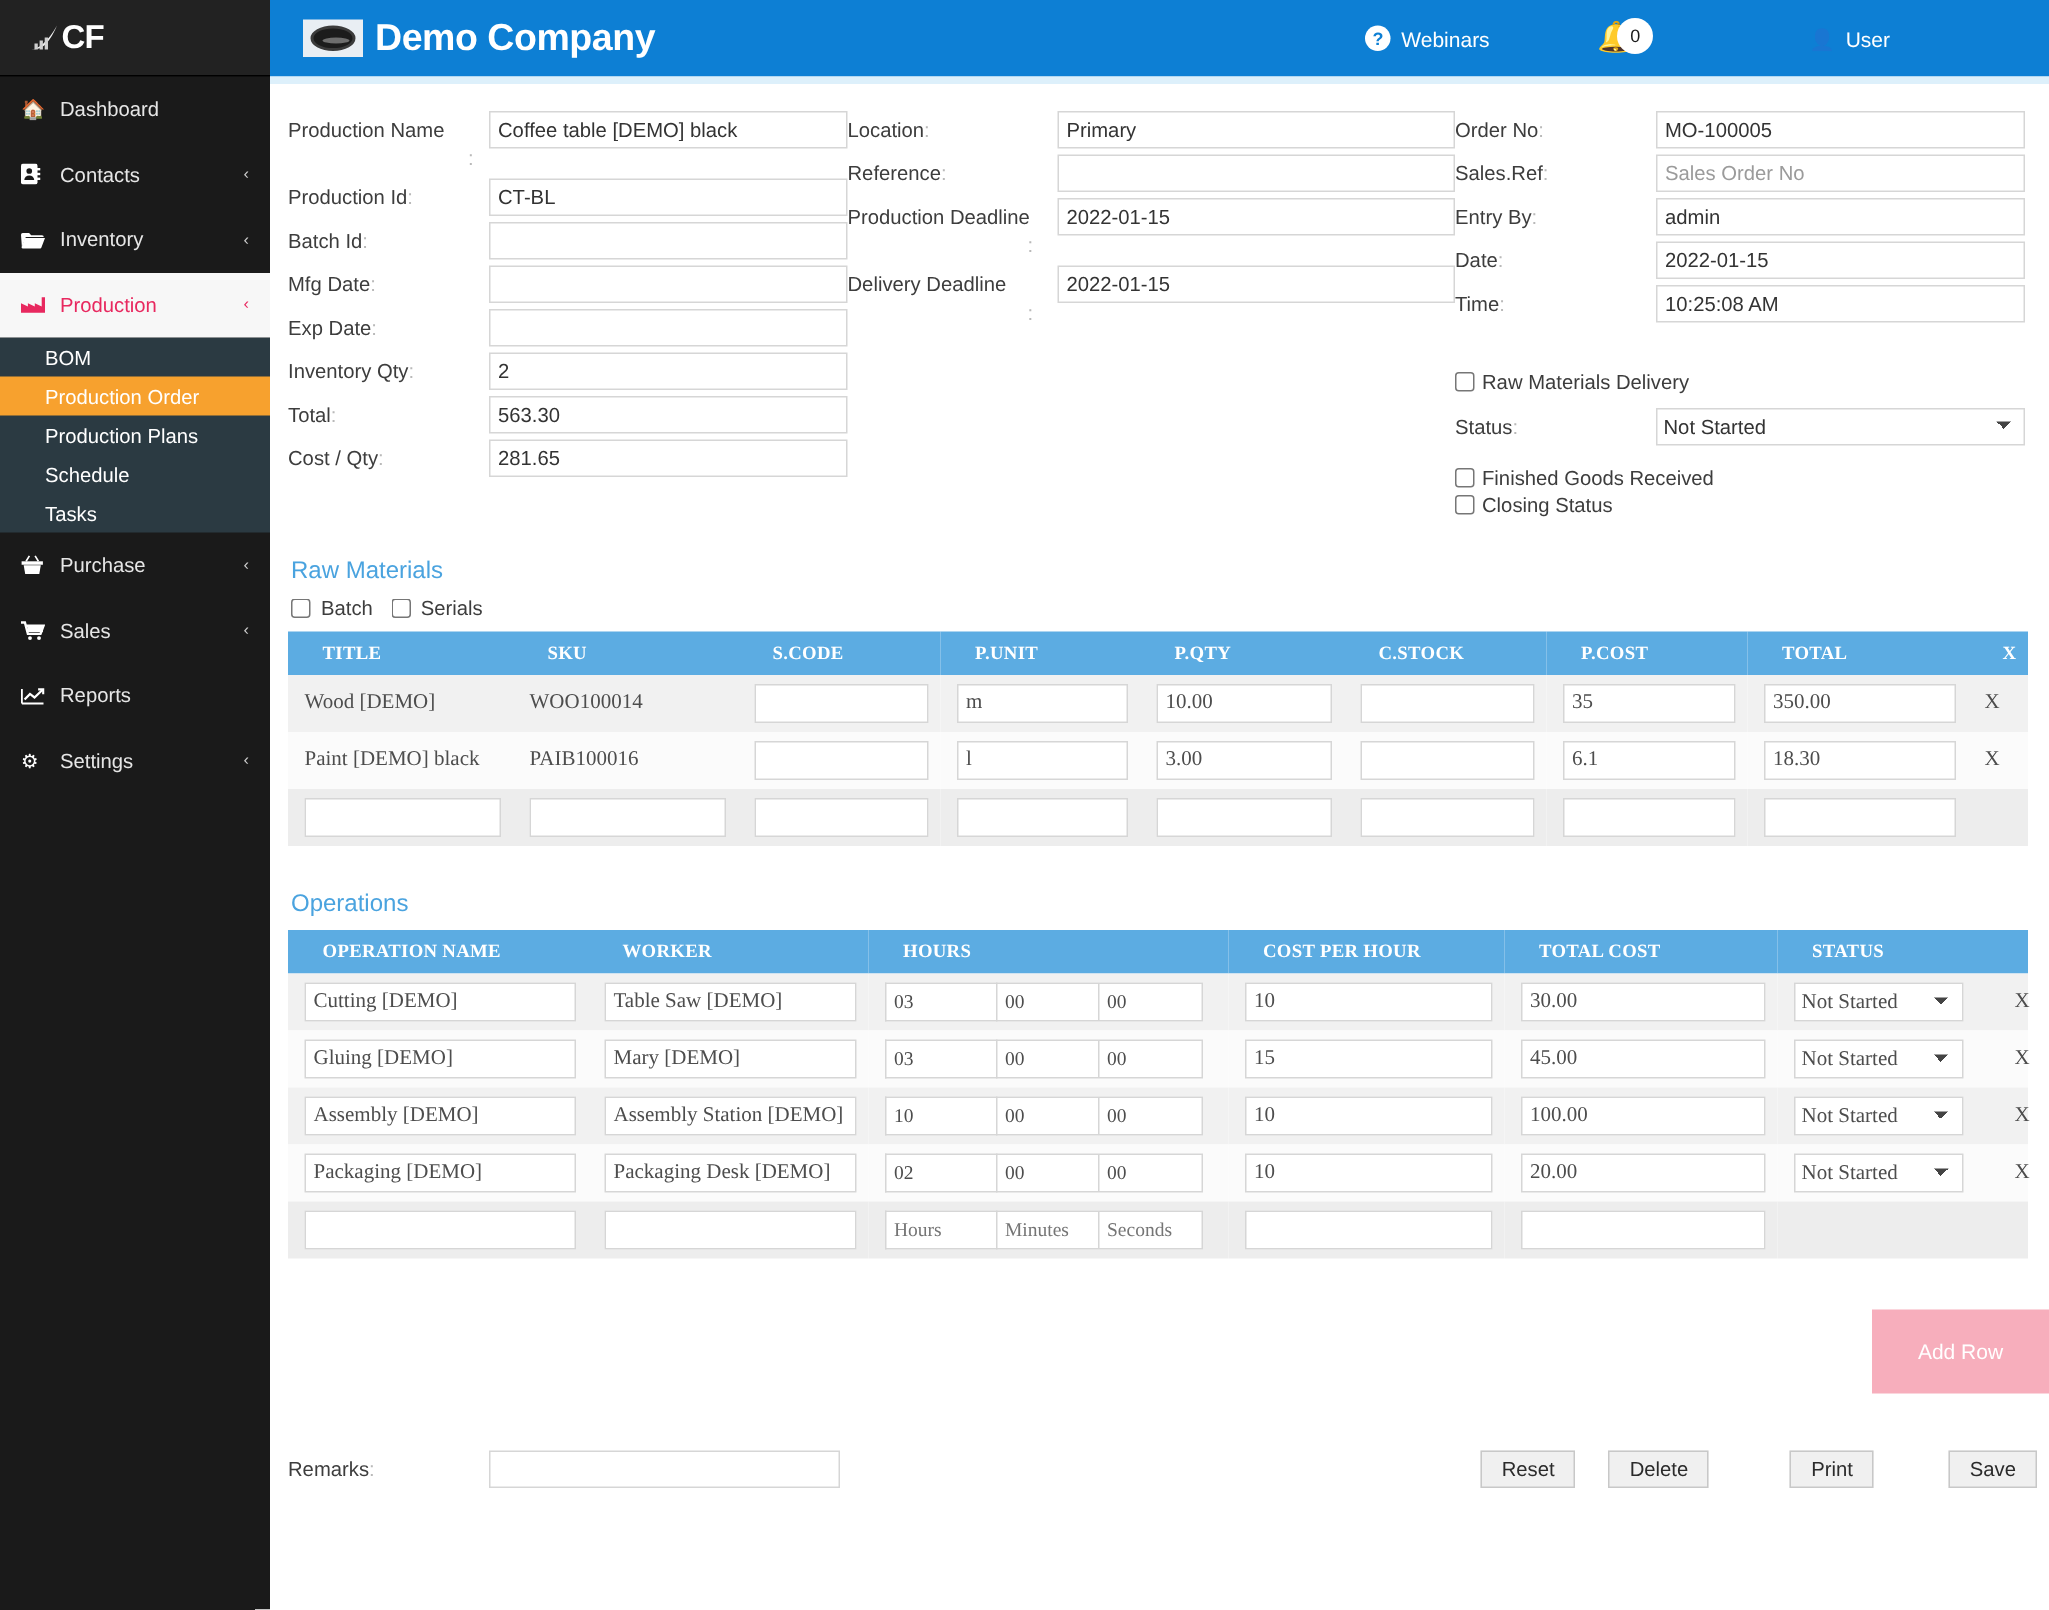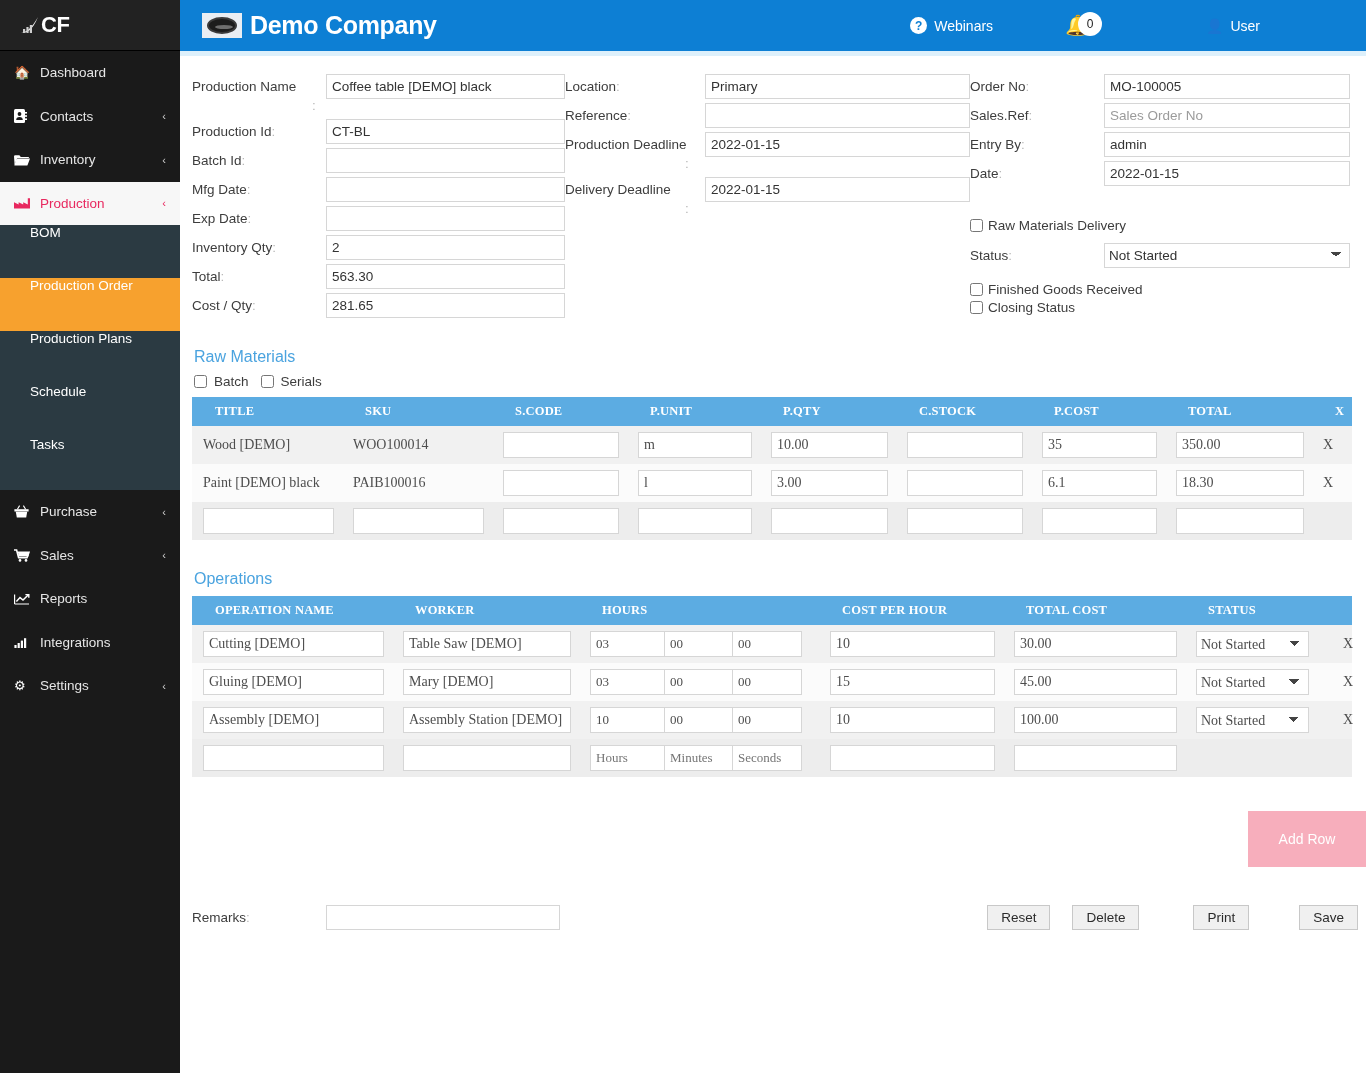--- a/index.html
+++ b/index.html
@@ -49,21 +49,21 @@
   }
   .nav-item .label { flex: 1; }
   .nav-item .caret { font-size: 11px; color: #cfcfcf; }
   .nav-item.active-parent {
     background: #f7f7f7; color: #e8285f;
   }
   .nav-item.active-parent .ico { color: #e8285f; }
   .nav-item.active-parent .caret { color: #e8285f; }
   .subnav { list-style: none; margin: 0; padding: 0; background: #2b3a42; }
   .subnav-item {
-    height: 53px; display: flex; 
+    height: 26px; display: flex; align-items: center;
     padding-left: 30px; color: #ffffff; font-size: 13.5px;
     cursor: pointer;
   }
   .subnav-item.selected { background: #f7a12e; color: #ffffff; }
 
   
   .topbar {
     position: absolute; left: 180px; top: 0;
     width: 1186px; height: 51px;
     background: #0d7fd4;
@@ -380,32 +380,20 @@
           <svg width="16" height="12" viewBox="0 0 16 12">
               <path d="M0.6 11 V1.4 M0.6 11 H15" stroke="#fff" stroke-width="1.2" fill="none"></path>
               <path d="M2.4 8.4 L6 4.6 L9 7 L14.4 1.8" stroke="#fff" stroke-width="1.5" fill="none"></path>
               <path d="M11.4 1.6 H14.8 V4.8" stroke="#fff" stroke-width="1.4" fill="none"></path>
             </svg>
         </span>
         <span class="label">Reports</span>
         <span class="caret"></span>
       </li>
       <li class="nav-item">
-        <span class="ico">
-          <svg width="15" height="12" viewBox="0 0 15 12">
-              <rect x="0.4" y="9" width="2.2" height="3" fill="#fff"></rect>
-              <rect x="3.6" y="7" width="2.2" height="5" fill="#fff"></rect>
-              <rect x="6.8" y="4.6" width="2.2" height="7.4" fill="#fff"></rect>
-              <rect x="10" y="2.2" width="2.2" height="9.8" fill="#fff"></rect>
-            </svg>
-        </span>
-        <span class="label">Integrations</span>
-        <span class="caret"></span>
-      </li>
-      <li class="nav-item">
         <span class="ico">⚙</span>
         <span class="label">Settings</span>
         <span class="caret">‹</span>
       </li>
     </ul>
   </div>
 
   <div class="topbar">
     <div class="topbar-brand">
       <span class="logo-chip">
@@ -506,20 +494,24 @@
           <div class="flabel"><span>Sales.Ref</span><span class="colon">:</span></div>
           <div class="fctl"><input class="tin" placeholder="Sales Order No" style=""></div>
         </div>
         <div class="frow">
           <div class="flabel"><span>Entry By</span><span class="colon">:</span></div>
           <div class="fctl"><input class="tin" value="admin" style=""></div>
         </div>
         <div class="frow">
           <div class="flabel"><span>Date</span><span class="colon">:</span></div>
           <div class="fctl"><input class="tin" value="2022-01-15" style=""></div>
+        </div>
+        <div class="frow">
+          <div class="flabel"><span>Time</span><span class="colon">:</span></div>
+          <div class="fctl"><input class="tin" value="10:25:08 AM" style=""></div>
         </div>
 
         <div class="chkrow" style="margin-top:32px;">
           <input type="checkbox" style="">
           <label>Raw Materials Delivery</label>
         </div>
 
         <div class="frow" style="margin-top:10px;">
           <div class="flabel"><span>Status</span><span class="colon">:</span></div>
           <div class="fctl">
@@ -677,20 +669,35 @@
                 <input class="h" value="10" style="">
                 <input class="m" value="00" style="">
                 <input class="s" value="00" style="">
                   </div>
                 </td>
               <td><input class="cellin" value="10" style=""></td>
               <td><input class="cellin" value="100.00" style=""></td>
               <td><select class="stsel"><option>Not Started</option></select></td>
               <td class="xcell">X</td>
             </tr>
+            <tr class="even">
+              <td><input class="cellin" value="Packaging [DEMO]" style=""></td>
+              <td><input class="cellin" value="Packaging Desk [DEMO]" style=""></td>
+              <td>
+                  <div class="hms">
+                <input class="h" value="02" style="">
+                <input class="m" value="00" style="">
+                <input class="s" value="00" style="">
+                  </div>
+                </td>
+              <td><input class="cellin" value="10" style=""></td>
+              <td><input class="cellin" value="20.00" style=""></td>
+              <td><select class="stsel"><option>Not Started</option></select></td>
+              <td class="xcell">X</td>
+            </tr>
             <tr class="blankrow">
               <td><input class="cellin" style=""></td>
               <td><input class="cellin" style=""></td>
               <td>
                   <div class="hms">
                 <input class="h" placeholder="Hours" style="">
                 <input class="m" placeholder="Minutes" style="">
                 <input class="s" placeholder="Seconds" style="">
                   </div>
                 </td>

